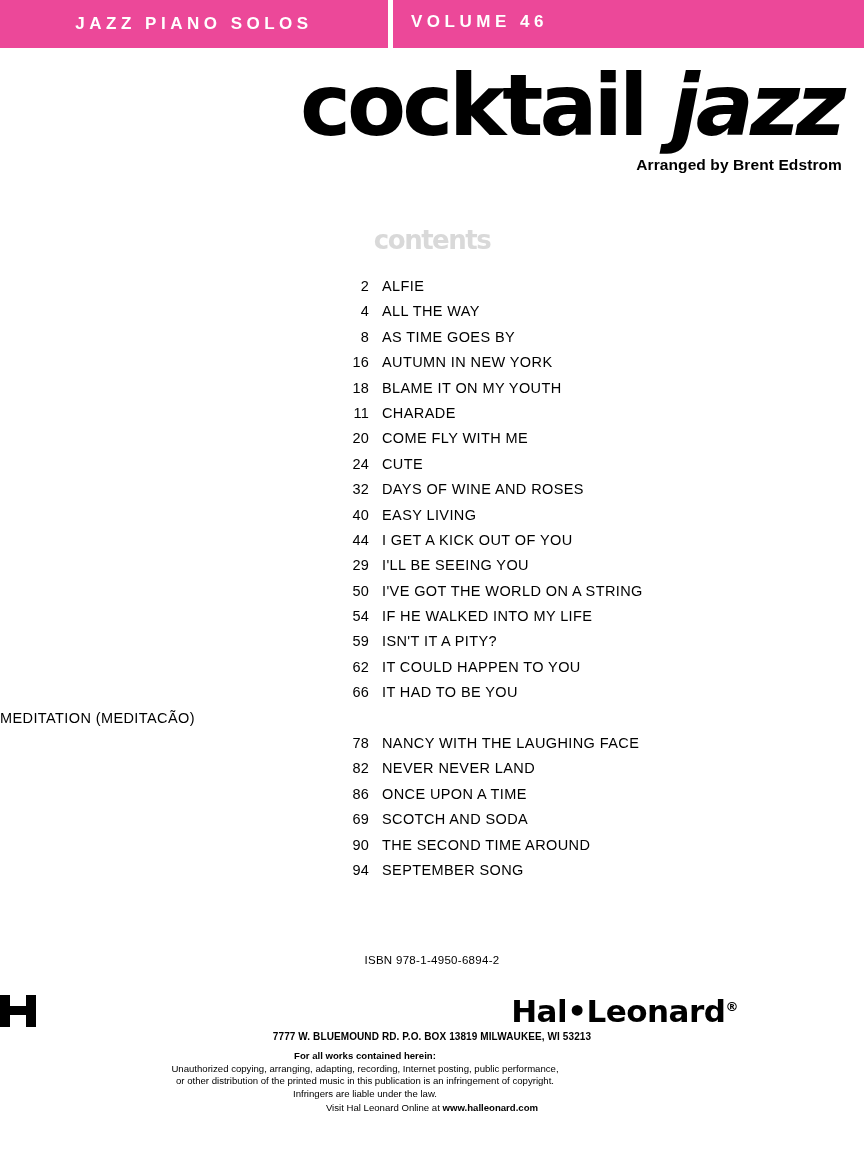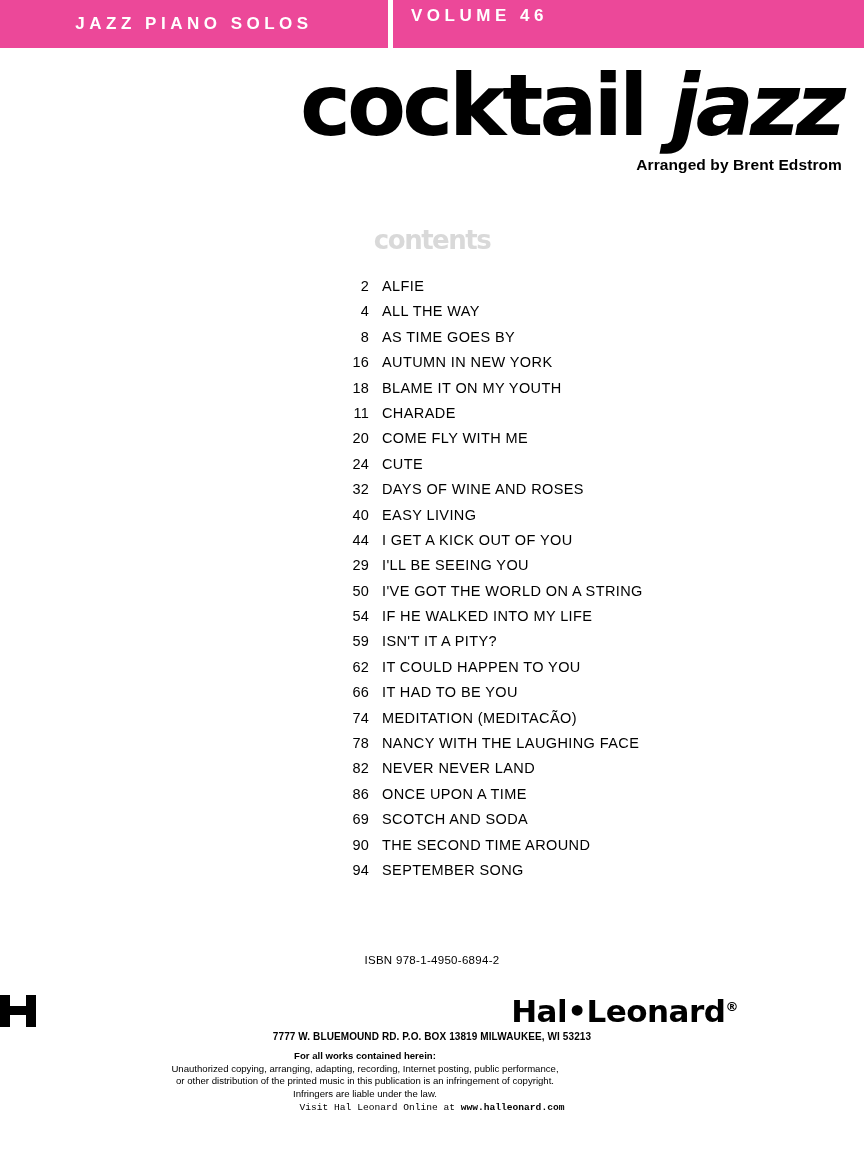--- a/index.html
+++ b/index.html
@@ -48,21 +48,21 @@
     width: 5px;
     height: 48px;
     background: #ffffff;
   }
   .header-volume {
     position: absolute;
     top: 0;
     left: 393px;
     height: 32px;
     display: flex;
-    align-items: center;
+    align-items: flex-end;
     padding-left: 18px;
   }
   .header-volume span {
     color: #ffffff;
     font-size: 17px;
     font-weight: bold;
     letter-spacing: 4.5px;
   }
 
   
@@ -217,21 +217,20 @@
   }
 
   .visit {
     position: absolute;
     top: 1102px;
     left: 0;
     width: 864px;
     text-align: center;
     font-size: 9.6px;
     line-height: 1.32;
-    font-family: Liberation Mono, monospace;
   }
   .visit .site {
     font-weight: bold;
   }
 </style>
 </head>
 <body>
 
 <div class="header-bar">
   <div class="header-series">
@@ -316,21 +315,20 @@
     </div>
     <div class="toc-row">
       <div class="toc-page">62</div>
       <div class="toc-title">IT COULD HAPPEN TO YOU</div>
     </div>
     <div class="toc-row">
       <div class="toc-page">66</div>
       <div class="toc-title">IT HAD TO BE YOU</div>
     </div>
     <div class="toc-row">
-      <div class="toc-page">74</div>
       <div class="toc-title">MEDITATION (MEDITACÃO)</div>
     </div>
     <div class="toc-row">
       <div class="toc-page">78</div>
       <div class="toc-title">NANCY WITH THE LAUGHING FACE</div>
     </div>
     <div class="toc-row">
       <div class="toc-page">82</div>
       <div class="toc-title">NEVER NEVER LAND</div>
     </div>

